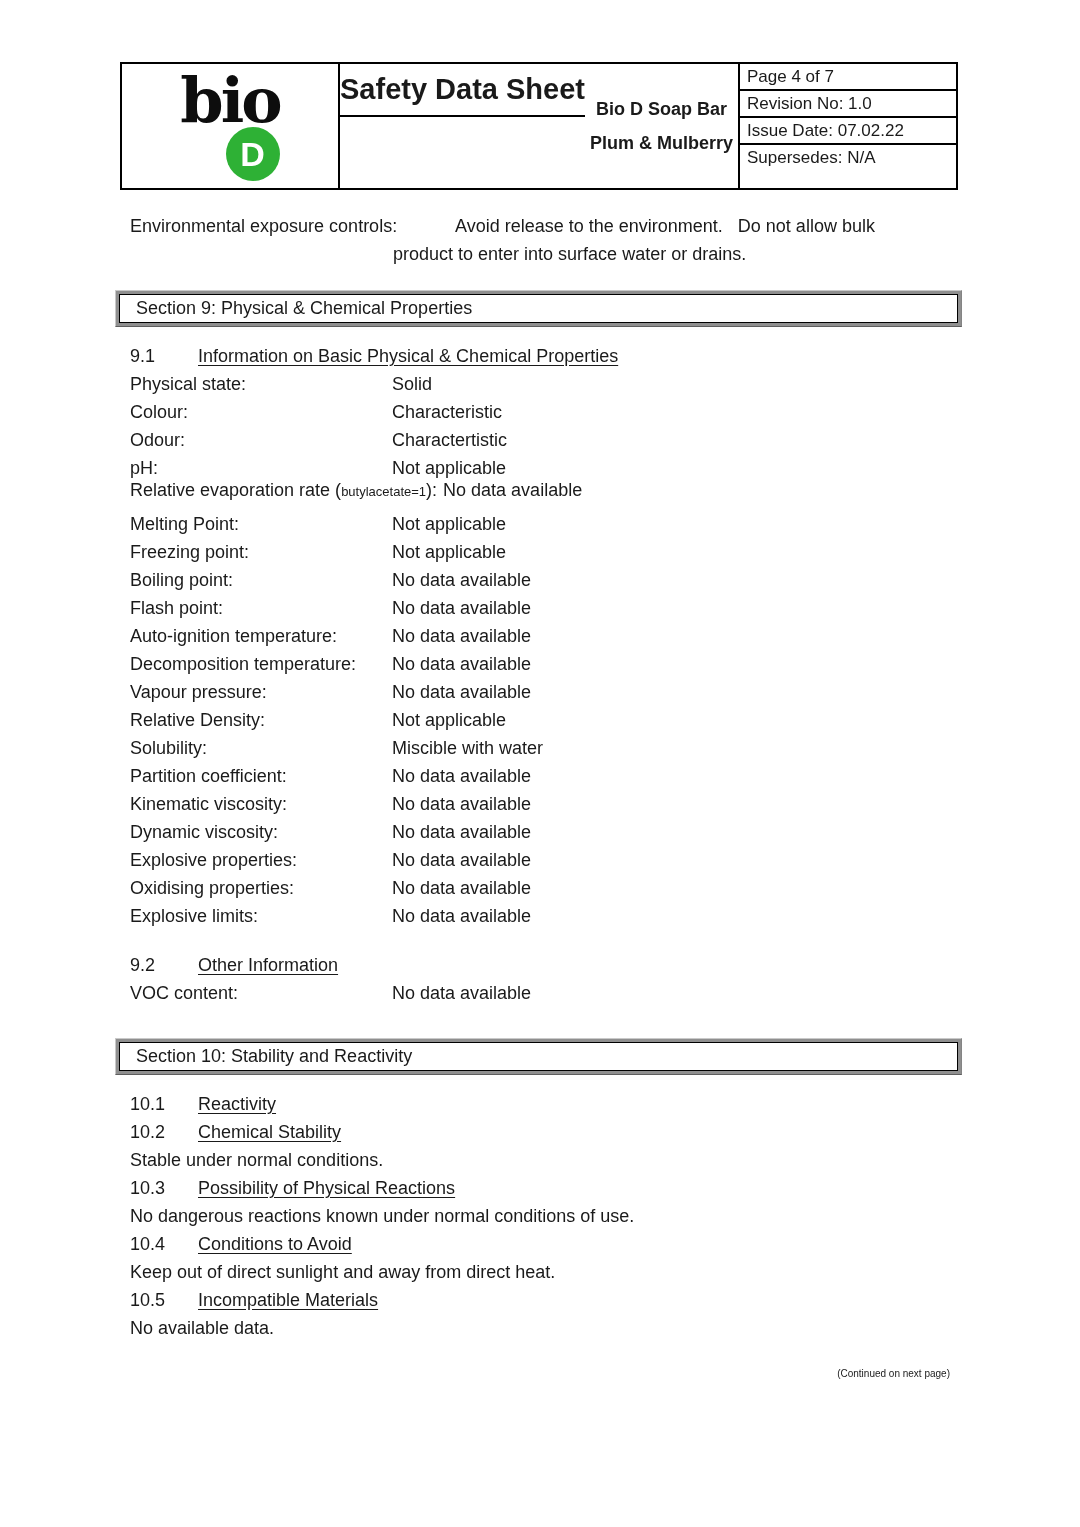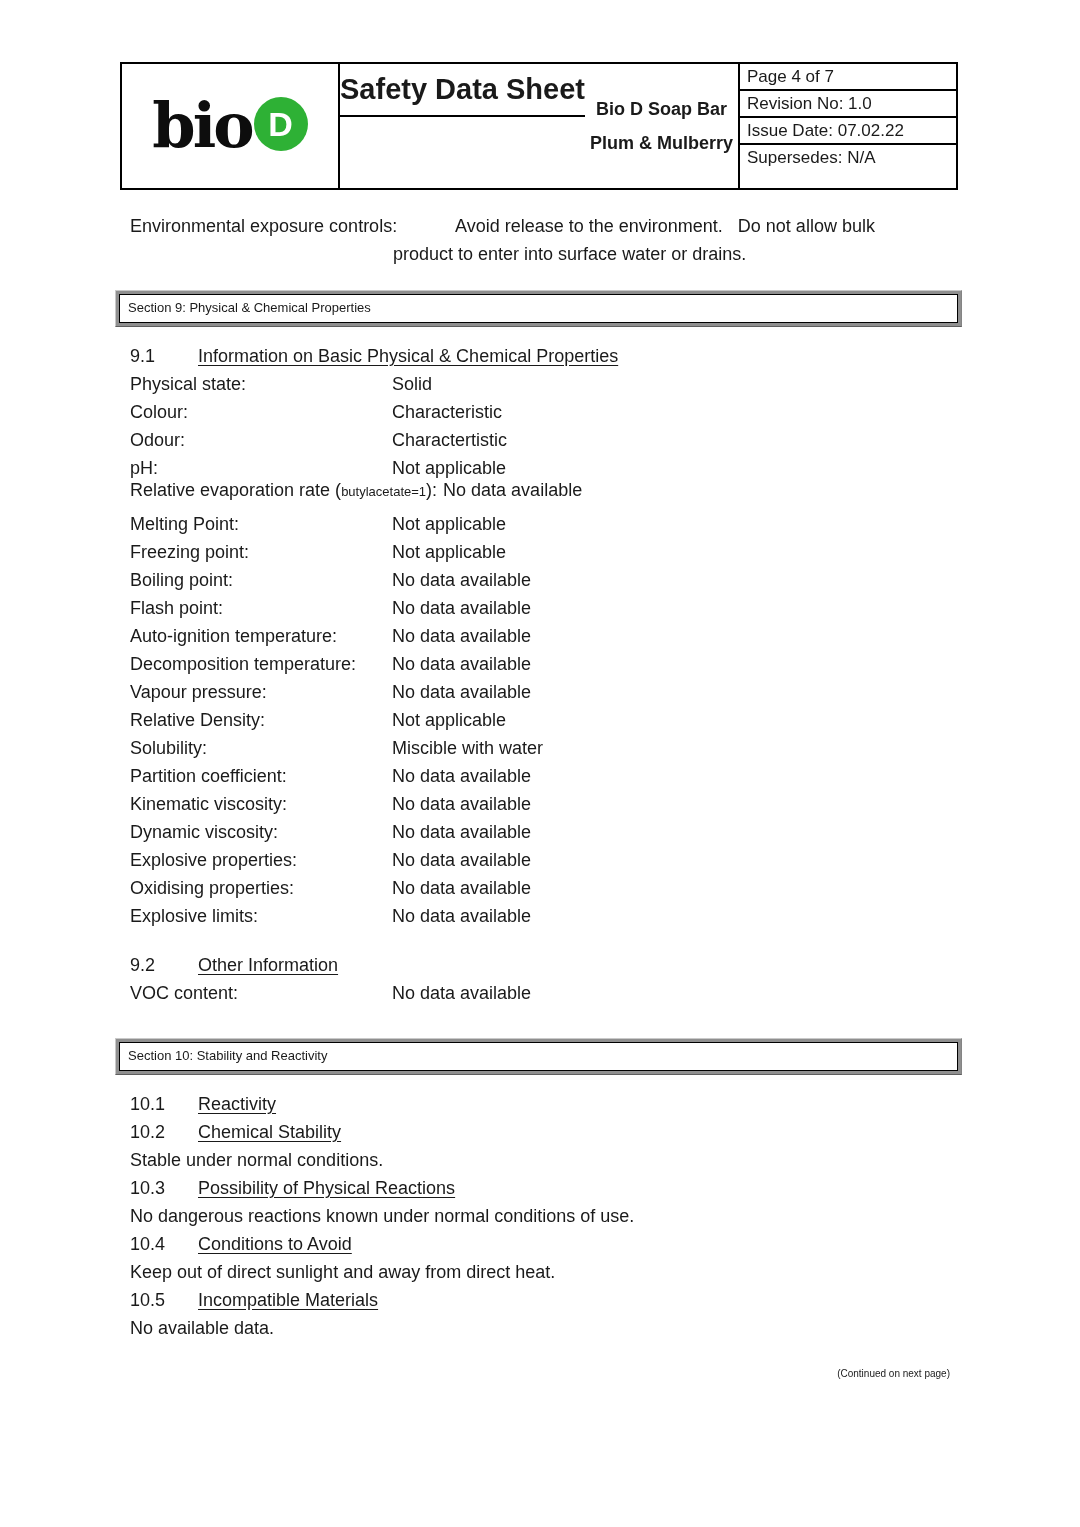--- a/index.html
+++ b/index.html
@@ -19,21 +19,21 @@
     position: absolute; top: 62px; left: 120px;
     width: 838px; height: 128px;
     border: 2px solid #000;
     display: flex;
     background: #fff;
   }
   .hdr-logo-cell {
     width: 218px; border-right: 2px solid #000;
     display: flex; align-items: center; justify-content: center;
   }
-  .logo { display: flex; align-items: center; }
+  .logo { display: flex; align-items: flex-end; flex-direction: column; }
   .logo-text {
     font-family: "DejaVu Serif", serif;
     font-weight: bold; font-size: 62px; line-height: 60px;
     letter-spacing: -3px; color: #0d0d0d;
   }
   .logo-badge {
     width: 54px; height: 54px; border-radius: 50%;
     display: flex; align-items: center; justify-content: center;
     margin-left: 2px; margin-top: -4px;
     color: #fff; font-weight: bold; font-size: 34px;
@@ -64,21 +64,21 @@
 
   
   .bar-outer {
     position: absolute; left: 115px; width: 847px;
     background: #8f8f8f; padding: 3px;
     border-top: 1px solid #c9c9c9; border-left: 1px solid #c9c9c9;
     border-right: 1px solid #848484; border-bottom: 1px solid #5e5e5e;
   }
   .bar-inner {
     background: #fff; border: 1px solid #000;
-    font-size: 13px; line-height: 22px; padding: 2px 8px 3px 8px;
+    font-size: 18px; line-height: 22px; padding: 2px 8px 3px 16px;
   }
 
   
   .subhead { position: absolute; left: 130px; font-size: 18px; line-height: 28px; }
   .subhead .num { display: inline-block; width: 68px; }
   .subhead .title { text-decoration: underline; text-underline-offset: 3px; }
 
   
   .props { position: absolute; left: 130px; width: 830px; }
   .prow { height: 28px; }

